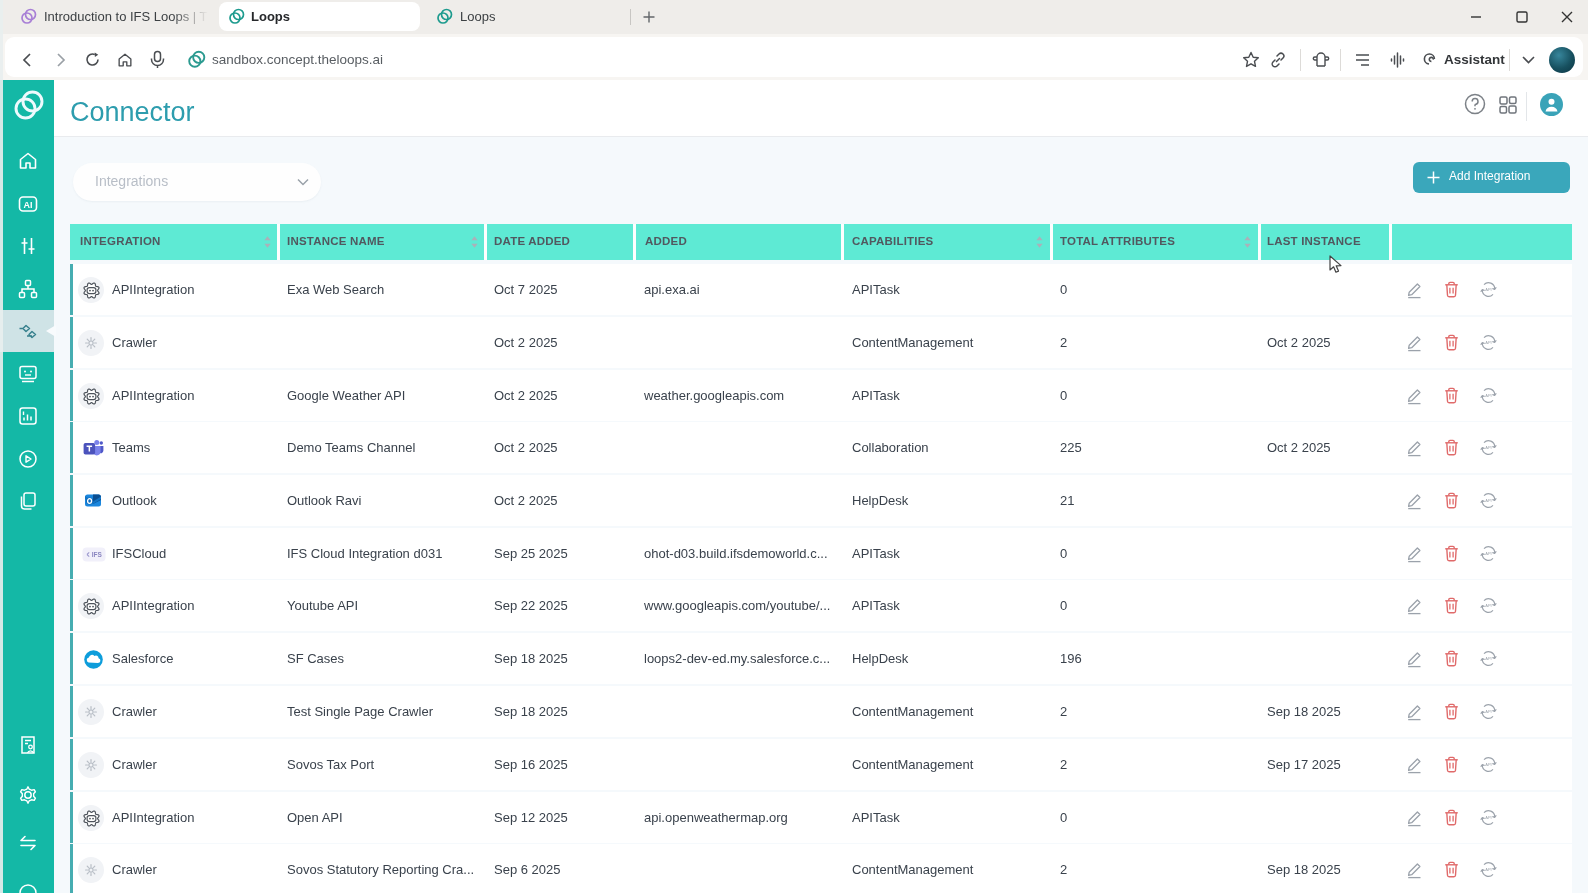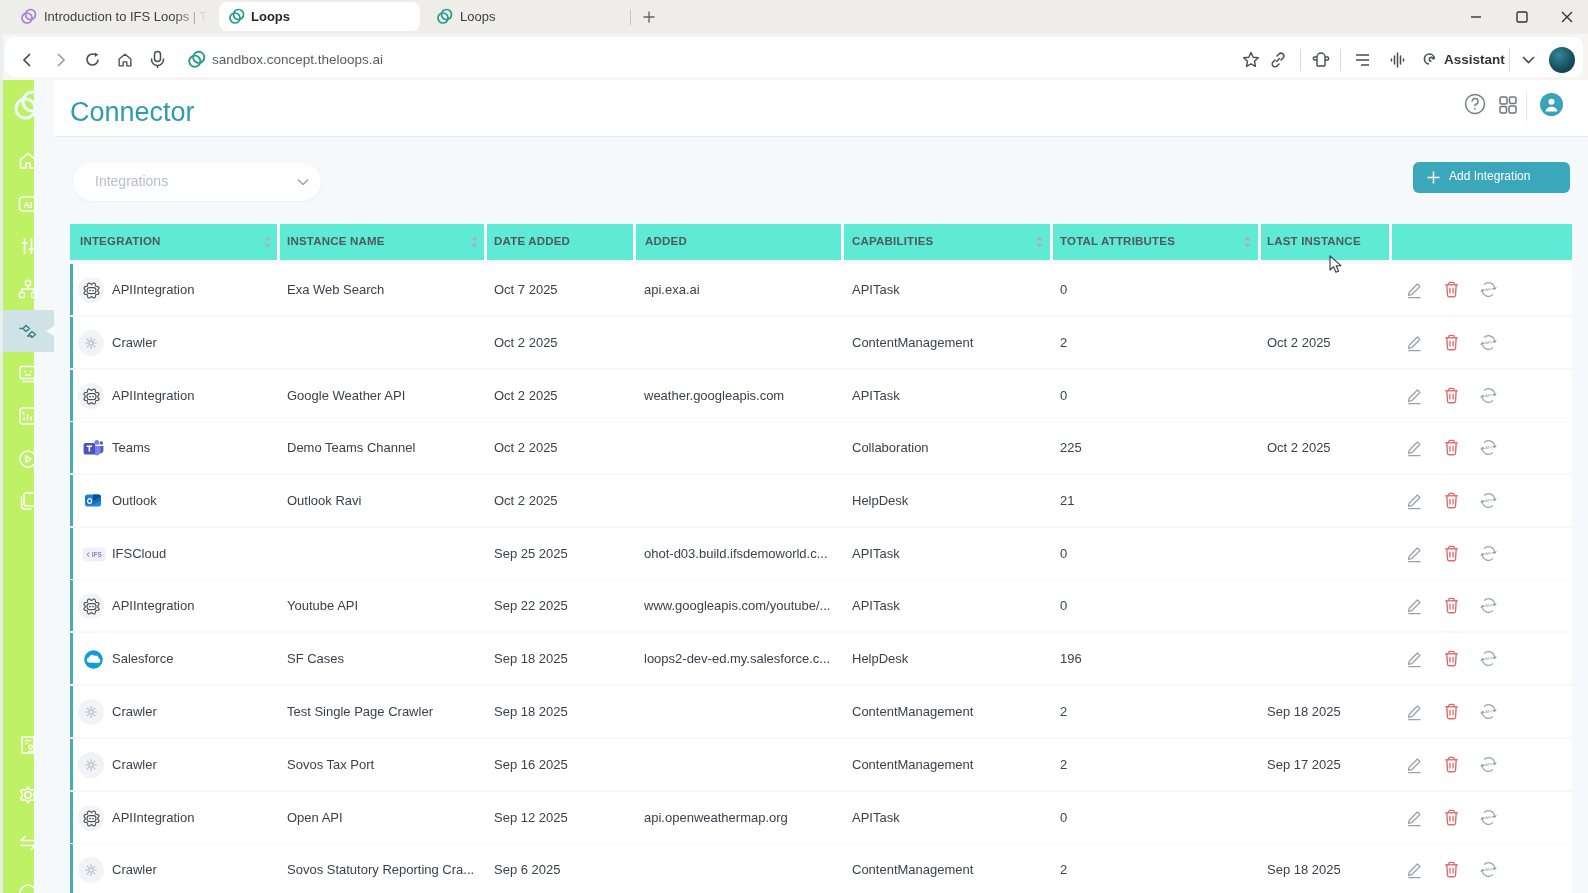--- a/index.html
+++ b/index.html
@@ -6,21 +6,21 @@
   html,body { width:1588px; height:893px; overflow:hidden; font-family:"Liberation Sans", sans-serif; }
   .abs { position:absolute; }
   #stage { position:relative; width:1588px; height:893px; background:#fff; }
   
   #tabbar { position:absolute; left:0; top:0; width:1588px; height:34px; background:#efedea; }
   #toolbar { position:absolute; left:0; top:34px; width:1588px; height:46px; background:#f7f5f2; }
   #omnibox { position:absolute; left:5px; top:3px; width:1578px; height:40px; background:#ffffff; border-radius:9px; }
   .tabtxt { font-size:13px; color:#3c4043; white-space:nowrap; }
   
   #app { position:absolute; left:0; top:80px; width:1588px; height:813px; background:#f5f9fc; }
-  #sidebar { position:absolute; left:0; top:0; width:34px; height:813px; background:#bef264; }
+  #sidebar { position:absolute; left:0; top:0; width:54px; height:813px; background:#14b8a6; }
   #appheader { position:absolute; left:54px; top:0; width:1534px; height:57px; background:#ffffff; border-bottom:1px solid #e9ebee; }
   .hlabel { font-size:11.5px; font-weight:bold; color:#51585f; letter-spacing:0.2px; }
   .row { position:absolute; left:70px; width:1502px; height:51px; background:#ffffff; border-left:3px solid #46adb1; }
   .cell { position:absolute; top:0; height:51px; line-height:51px; font-size:13px; color:#3a424c; white-space:nowrap; }
   .ic { position:absolute; left:5px; top:13px; width:26px; height:26px; border-radius:50%; background:#f1f3f6; display:flex; align-items:center; justify-content:center; }
   .act { position:absolute; top:16px; width:19px; height:19px; }
 </style>
 </head>
 <body>
 <div id="stage">
@@ -417,20 +417,21 @@
             <text x="9.5" y="11.0" font-family="Liberation Sans" font-size="4" fill="#9ba2ab" text-anchor="middle">API</text>
           </svg>
         </div>
 <div class="row" style="top:448px">
           <svg class="abs" style="left:9px;top:19px" width="24" height="15" viewBox="0 0 24 15">
             <rect x="0.5" y="0.5" width="23" height="14" rx="4" fill="#f1f0fa"></rect>
             <path d="M5 7.5 L7.2 5.3 M5 7.5 L7.2 9.7" stroke="#a09dd0" stroke-width="1.1" fill="none"></path>
             <text x="14.8" y="10.2" font-family="Liberation Sans" font-size="6.5" font-weight="bold" fill="#8a86c0" text-anchor="middle">IFS</text>
           </svg>
           <div class="cell" style="left:39px">IFSCloud</div>
+          <div class="cell" style="left:214px">IFS Cloud Integration d031</div>
           <div class="cell" style="left:421px">Sep 25 2025</div>
           <div class="cell" style="left:571px">ohot-d03.build.ifsdemoworld.c...</div>
           <div class="cell" style="left:779px">APITask</div>
           <div class="cell" style="left:987px">0</div>
           <svg class="act" style="left:1332px" width="19" height="19" viewBox="0 0 19 19">
             <path d="M4.2 12.2 L12.4 4 L14.9 6.5 L6.7 14.7 L3.6 15.3 Z" fill="none" stroke="#9ba2ab" stroke-width="1.3" stroke-linejoin="round"></path>
             <path d="M3.2 17.6 H15.5" stroke="#9ba2ab" stroke-width="1.3"></path>
           </svg>
           <svg class="act" style="left:1369px" width="19" height="19" viewBox="0 0 19 19">
             <path d="M3.2 4.8 H15.8" stroke="#e06a6a" stroke-width="1.4"></path>

